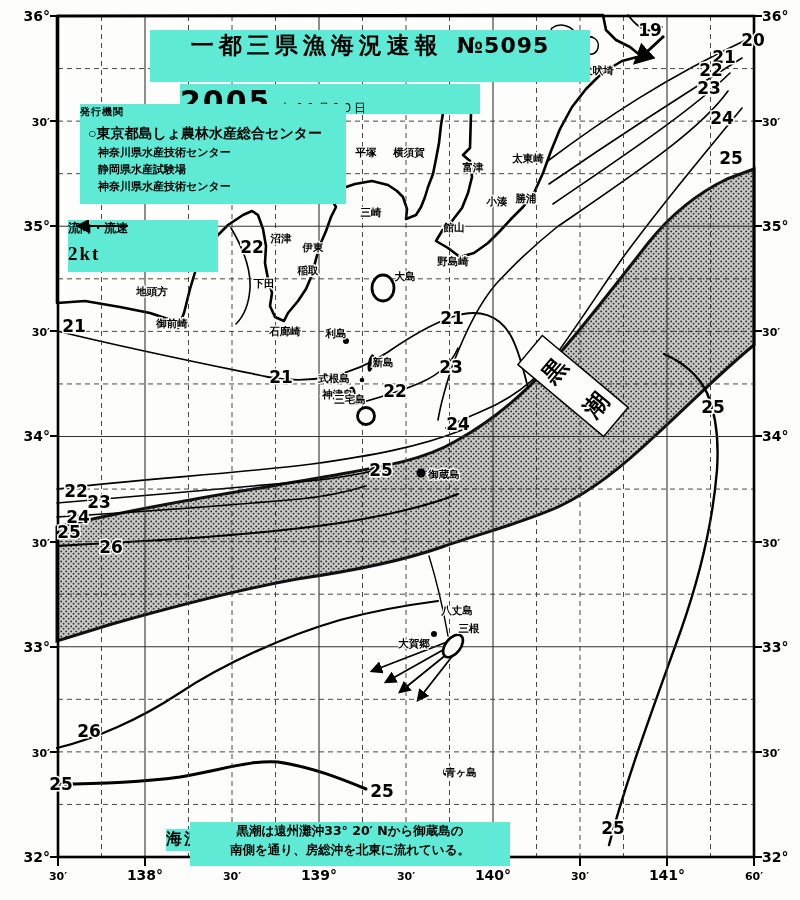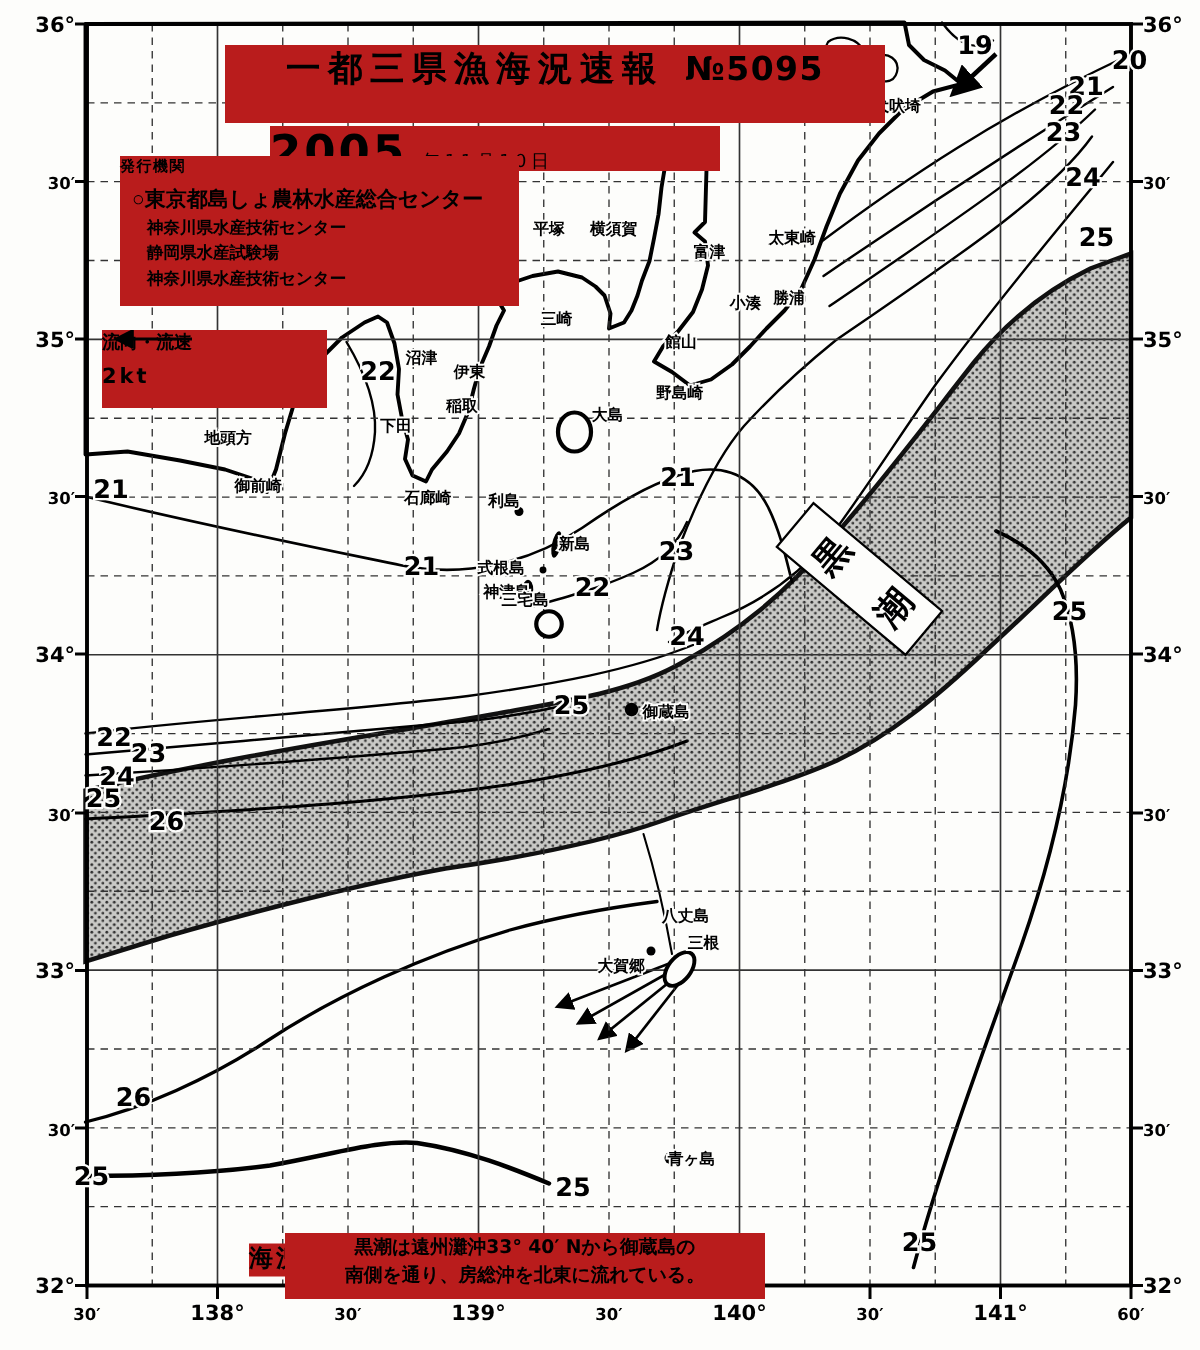--- a/index.html
+++ b/index.html
@@ -1,19 +1,19 @@
 <!DOCTYPE html>
 <html><head>
 <meta charset="utf-8">
 <style>
   html,body{margin:0;padding:0;background:#e8e8e4;}
   #page{position:relative;width:800px;height:900px;background:#fdfdfb;overflow:hidden;
         font-family:"DejaVu Sans",sans-serif;color:#000;}
   svg{position:absolute;left:0;top:0;}
-  .ov{position:absolute;background:#b91c1c;}
+  .ov{position:absolute;background:#5eead4;}
   #title-block{left:150px;top:30px;width:440px;height:52px;text-align:center;white-space:nowrap;}
   #map-title{font-size:23px;font-weight:bold;letter-spacing:5px;}
   #report-no{font-size:22px;font-weight:bold;letter-spacing:1px;margin-left:14px;}
   #date-block{left:180px;top:84px;width:300px;height:30px;white-space:nowrap;}
   #date-year{font-size:30px;font-weight:bold;letter-spacing:2px;}
   #date-rest{font-size:12px;font-weight:normal;letter-spacing:3px;margin-left:10px;}
   #issuers{left:80px;top:104px;width:266px;height:100px;font-size:11px;font-weight:bold;line-height:1.55;font-family:Liberation Serif, serif;}
   #issuer-heading{font-size:10px;font-weight:bold;margin-bottom:3px;letter-spacing:1px;}
   #issuers ul{list-style:none;margin:0;padding:0 0 0 18px;}
   #issuers li.first{font-size:14px;padding-left:0;margin-left:-10px;}
@@ -274,22 +274,22 @@
         <li>神奈川県水産技術センター</li>
       </ul>
 </div>
 <div class="ov" id="legend">
   <div>流向・流速</div>
   <div class="row2">
     <svg width="64" height="12">
       <line x1="60" y1="6" x2="10" y2="6" stroke="#000" stroke-width="2" marker-end="url(#ah)"></line>
       <path d="M12,6 L20,1 L20,11 Z" fill="#000"></path>
     </svg>
-    <span style="font-size:14px;letter-spacing:2px;">2kt</span>
+    <span style="font-size:19px;letter-spacing:2px;font-family:Liberation Serif, serif;">2kt</span>
   </div>
 </div>
 <div class="ov" id="sea-heading">海況</div>
 <div class="ov" id="sea-text">
-  <div>黒潮は遠州灘沖33° 40′ Nから御蔵島の</div>
+  <div>黒潮は遠州灘沖33° 20′ Nから御蔵島の</div>
   <div>南側を通り、房総沖を北東に流れている。</div>
 </div>
 
 </div>
 
 </body></html>

